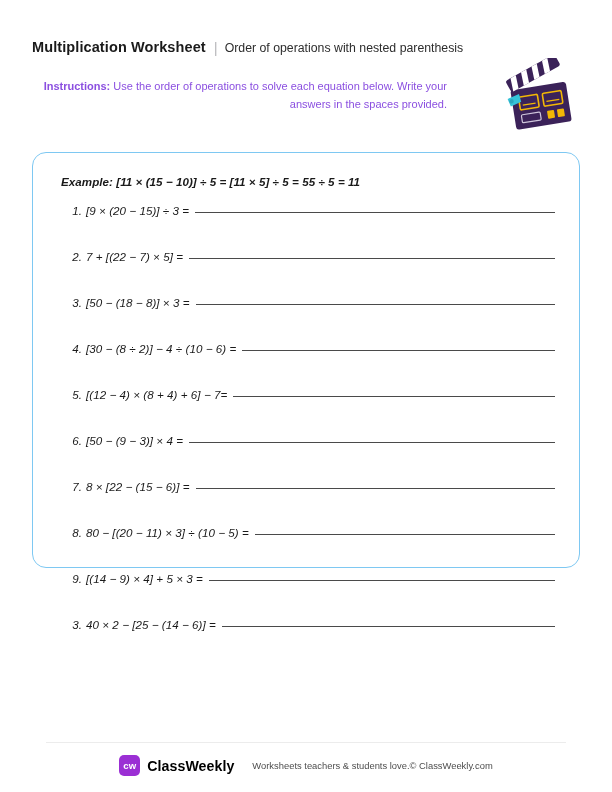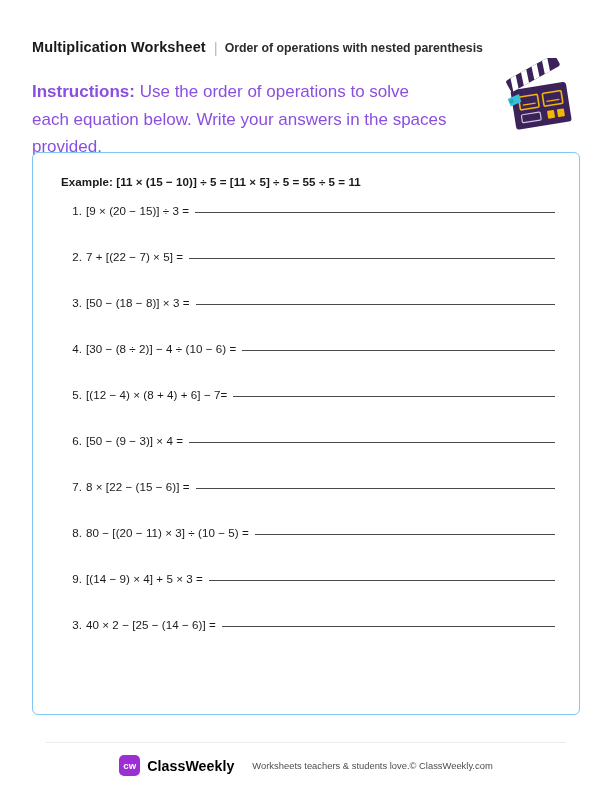--- a/index.html
+++ b/index.html
@@ -40,56 +40,58 @@
   .title-sep {
     display: inline-block;
     color: #b9b9bd;
     font-size: 15px;
     font-weight: 300;
     margin: 0 7px 0 8px;
     transform: translateY(1px);
   }
   .title-sub {
     font-size: 12.3px;
-    font-weight: bold;
+    font-weight: normal;
     color: #2d2d2d;
   }
 
   
   .instructions {
     margin-top: 23px;
     max-width: 415px;
-    font-size: 17px;
+    font-size: 11px;
     line-height: 1.62;
     color: #8b4fe0;
+    text-align: right;
   }
   .instructions b {
     font-weight: bold;
   }
 
   
   .clapper {
     position: absolute;
     top: 58px;
     right: 32px;
     width: 82px;
     height: 82px;
   }
 
   
   .card {
     position: absolute;
     left: 32px;
     right: 32px;
     top: 152px;
-    height: 563px;
+    height: 416px;
     box-sizing: border-box;
     border: 1.6px solid #7ec8f2;
-    border-radius: 6px;
+    border-radius: 14px;
     padding: 18px 22px 10px 22px;
+    font-style: italic;
   }
 
   .example {
     font-size: 11.6px;
     color: #1a1a1a;
     padding: 4px 0 0 6px;
     letter-spacing: 0.05px;
   }
   .example .lbl { font-weight: bold; }
   .example .eqs { font-weight: bold; }

